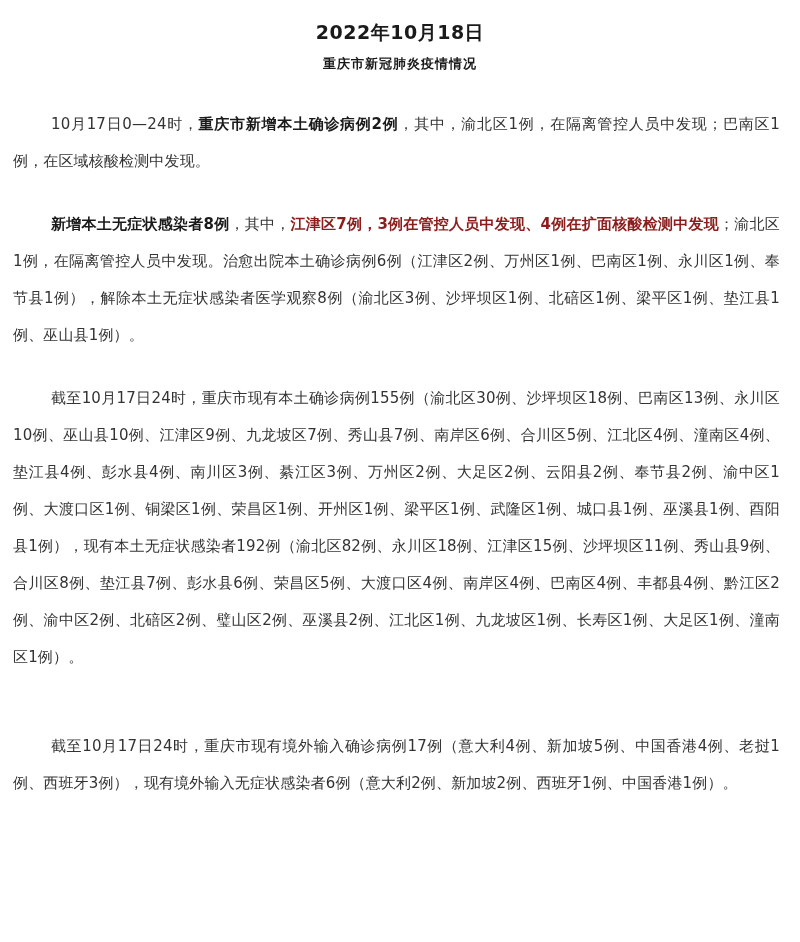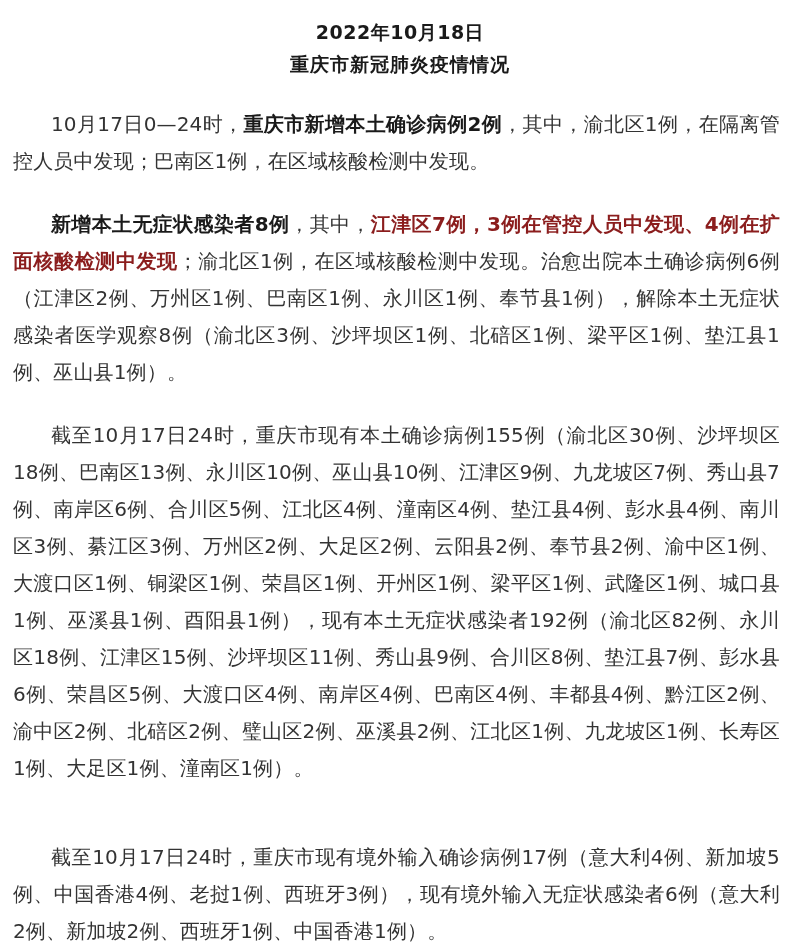--- a/index.html
+++ b/index.html
@@ -8,26 +8,26 @@
       font-family: "DejaVu Sans", "Liberation Sans", sans-serif;
       color: #333333;
     }
     .page { position: relative; width: 800px; height: 942px; }
     .header { text-align: center; padding-top: 16px; }
     .date {
       font-size: 19px; font-weight: bold; color: #1a1a1a;
       line-height: 32px; letter-spacing: 0.5px;
     }
     .title {
-      font-size: 19px; font-weight: bold; color: #1a1a1a;
+      font-size: 13px; font-weight: bold; color: #1a1a1a;
       line-height: 32px; letter-spacing: 1px;
     }
     .content { padding: 0 20px 0 13px; }
     p.para {
-      margin: 0; font-size: 20px; line-height: 37px;
+      margin: 0; font-size: 15px; line-height: 37px;
       text-indent: 38px; color: #333333; letter-spacing: 0.15px;
       text-align: justify;
     }
     .p1 { margin-top: 26px !important; }
     .gap { height: 26px; }
     .b { font-weight: bold; color: #1a1a1a; }
     .r { font-weight: bold; color: #8b1d1d; }
   </style>
 </head>
 <body>
@@ -36,21 +36,21 @@
   <div class="header">
     <div class="date">2022年10月18日</div>
     <div class="title">重庆市新冠肺炎疫情情况</div>
   </div>
 
   <div class="content">
     <p class="para p1"><span>10月17日0—24时，</span><span class="b">重庆市新增本土确诊病例2例</span><span>，其中，渝北区1例，在隔离管控人员中发现；巴南区1例，在区域核酸检测中发现。</span></p>
 
     <div class="gap"></div>
 
-    <p class="para"><span class="b">新增本土无症状感染者8例</span><span>，其中，</span><span class="r">江津区7例，3例在管控人员中发现、4例在扩面核酸检测中发现</span><span>；渝北区1例，在区域核酸检测中发现。治愈出院本土确诊病例6例（江津区2例、万州区1例、巴南区1例、永川区1例、奉节县1例），解除本土无症状感染者医学观察8例（渝北区3例、沙坪坝区1例、北碚区1例、梁平区1例、垫江县1例、巫山县1例）。</span></p>
+    <p class="para"><span class="b">新增本土无症状感染者8例</span><span>，其中，</span><span class="r">江津区7例，3例在管控人员中发现、4例在扩面核酸检测中发现</span><span>；渝北区1例，在隔离管控人员中发现。治愈出院本土确诊病例6例（江津区2例、万州区1例、巴南区1例、永川区1例、奉节县1例），解除本土无症状感染者医学观察8例（渝北区3例、沙坪坝区1例、北碚区1例、梁平区1例、垫江县1例、巫山县1例）。</span></p>
 
     <div class="gap"></div>
 
     <p class="para">截至10月17日24时，重庆市现有本土确诊病例155例（渝北区30例、沙坪坝区18例、巴南区13例、永川区10例、巫山县10例、江津区9例、九龙坡区7例、秀山县7例、南岸区6例、合川区5例、江北区4例、潼南区4例、垫江县4例、彭水县4例、南川区3例、綦江区3例、万州区2例、大足区2例、云阳县2例、奉节县2例、渝中区1例、大渡口区1例、铜梁区1例、荣昌区1例、开州区1例、梁平区1例、武隆区1例、城口县1例、巫溪县1例、酉阳县1例），现有本土无症状感染者192例（渝北区82例、永川区18例、江津区15例、沙坪坝区11例、秀山县9例、合川区8例、垫江县7例、彭水县6例、荣昌区5例、大渡口区4例、南岸区4例、巴南区4例、丰都县4例、黔江区2例、渝中区2例、北碚区2例、璧山区2例、巫溪县2例、江北区1例、九龙坡区1例、长寿区1例、大足区1例、潼南区1例）。</p>
 
     <div class="gap"></div>
 
 
     <div class="gap"></div>
 

